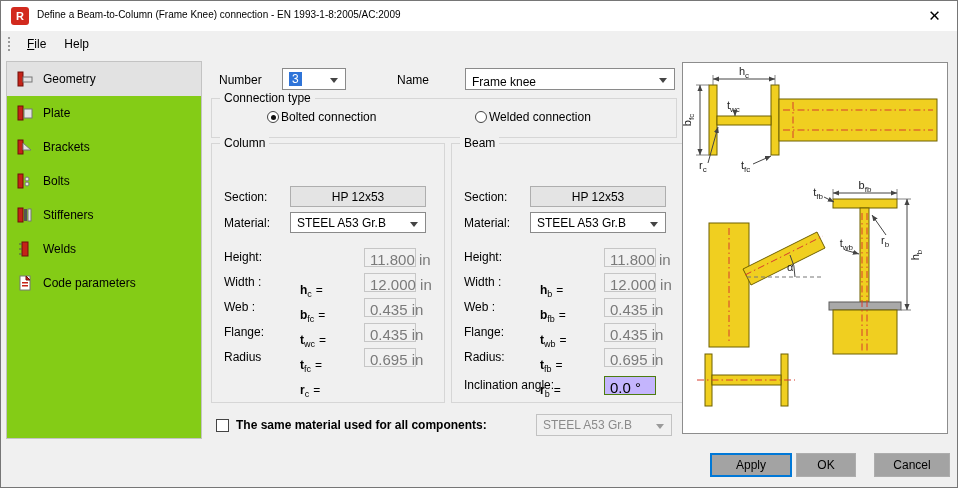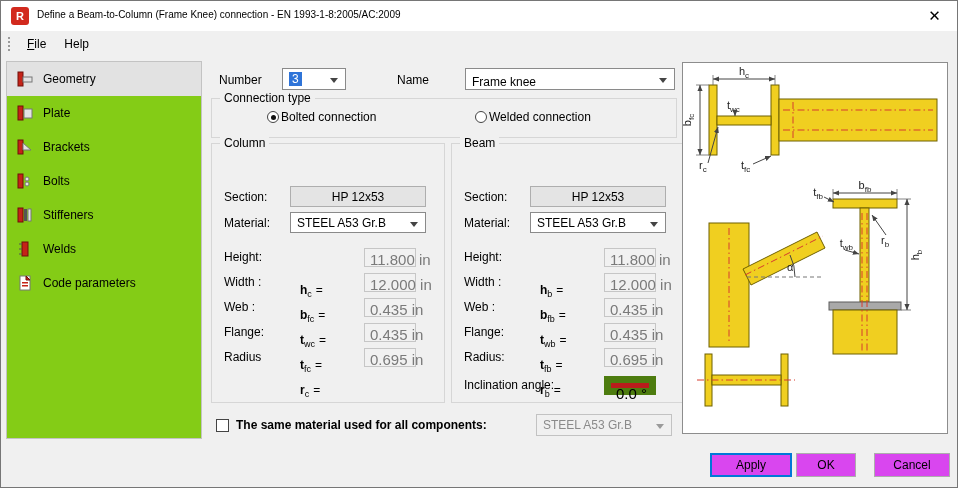--- a/index.html
+++ b/index.html
@@ -46,37 +46,37 @@
               display:flex; align-items:center; justify-content:center; cursor:pointer; }
   .grp-select { left:78px; width:136px; height:21px; }
   .prow { position:absolute; left:12px; width:204px; height:20px; }
   .plabel { position:absolute; left:0; top:2px; white-space:nowrap; }
   .psym { position:absolute; left:76px; width:58px; top:2px; text-align:left; white-space:nowrap;margin-top:33px; }
   .psym b { font-weight:bold; }
   .psym sub { font-size:9px; }
   .eq { margin-left:4px; }
   .pfield { position:absolute; left:140px; top:0; width:52px; height:19px; font-size:15px; padding:2px 5px 0 5px; white-space:nowrap; }
   .field-disabled { background:#f1f1f1; border:1px solid #c6c6c6; color:#7a7a7a; }
-  .field-edit { background:#b91c1c; border:7px solid #4d7c0f; color:#000; }
+  .field-edit { background:#c4b5fd; border:1px solid #4d7c0f; color:#000; }
   
   .chkbox { position:absolute; left:215px; top:418px; width:13px; height:13px; border:1px solid #444; background:#fff; cursor:pointer; }
   .chk-label { position:absolute; left:235px; top:417px; font-weight:bold; white-space:nowrap; }
   
   .diagram { position:absolute; left:681px; top:61px; width:266px; height:372px; background:#fff; border:1px solid #8d8d8d; }
   .diagram svg { display:block; }
   .yl { fill:#f0cf20; stroke:#6f6000; stroke-width:1; }
   .plate { fill:#a9a9a9; stroke:#5c5c5c; stroke-width:1; }
   .dim { stroke:#444; stroke-width:1; fill:none; }
   .ext { stroke:#666; stroke-width:0.8; fill:none; }
   .red-dash { stroke:#d63c2e; stroke-width:1; fill:none; stroke-dasharray:7 3 1.5 3; }
   .gray-dash { stroke:#777; stroke-width:1; fill:none; stroke-dasharray:4 3; }
   .dimtext { font-family:"Liberation Sans", sans-serif; font-size:11px; fill:#222; }
   .dimtext .sub { font-size:8px; }
   
-  .btn { position:absolute; top:452px; height:24px; background:#d946ef; border:1px solid #adadad;
+  .btn { position:absolute; top:452px; height:24px; background:#a3a3a3; border:1px solid #adadad;
          display:flex; align-items:center; justify-content:center; font-size:12px; cursor:pointer; }
   .btn.default { border:1px solid #0078d7; box-shadow:inset 0 0 0 1px #0078d7; }
 </style>
 </head>
 <body>
 
 <div class="window">
 
   <div class="titlebar">
     <div class="appicon">

